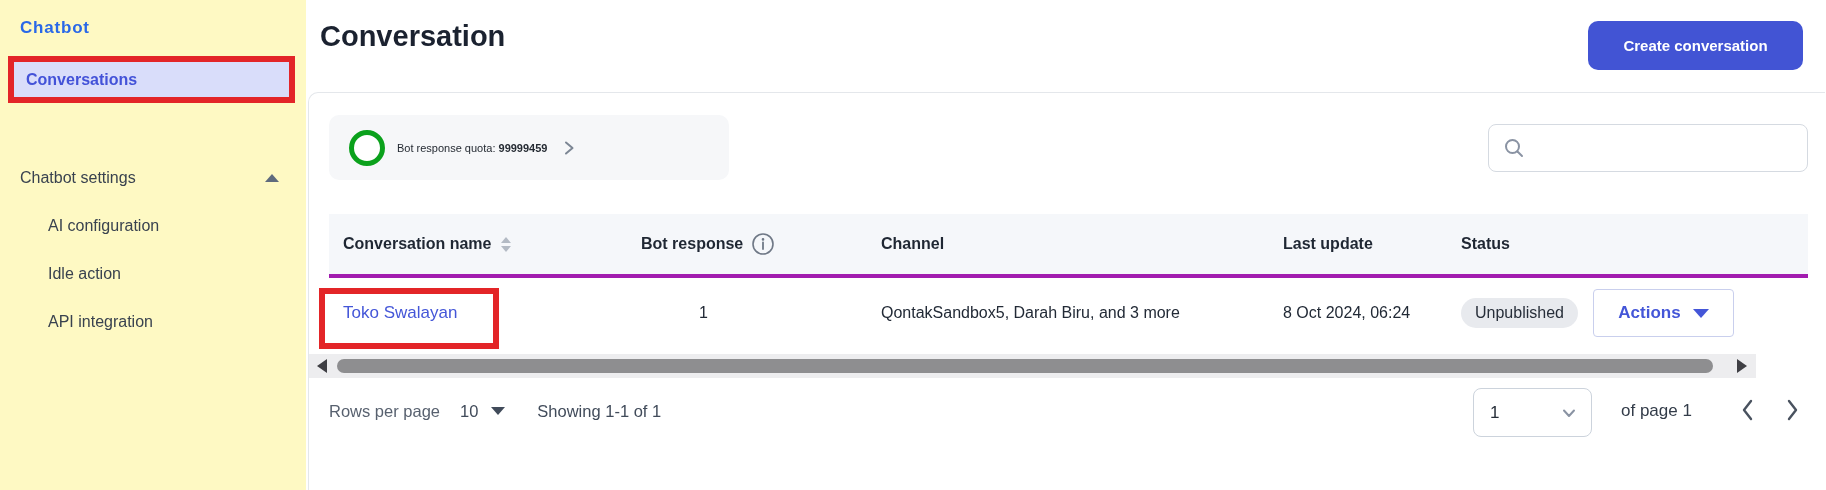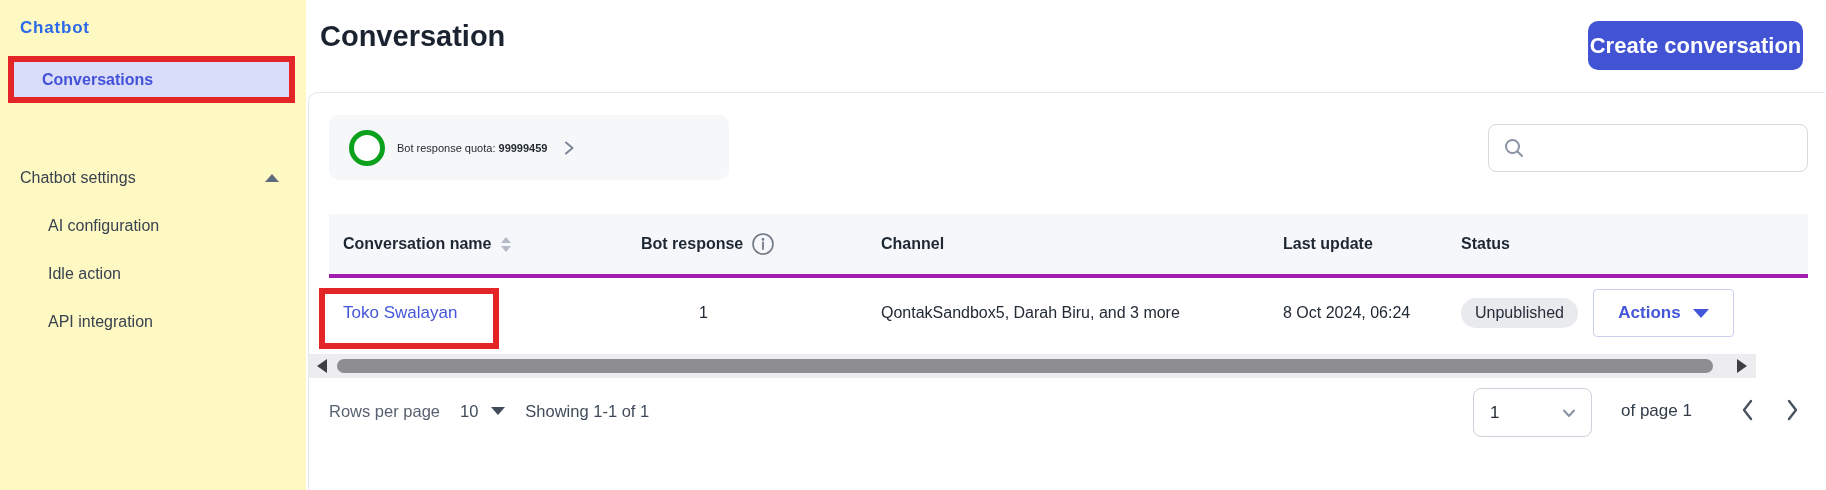--- a/index.html
+++ b/index.html
@@ -6,35 +6,35 @@
   html,body { width:1826px; height:490px; background:#ffffff; overflow:hidden;
               font-family:"Liberation Sans", sans-serif; }
 
   
   .sidebar { position:absolute; left:0; top:0; width:306px; height:490px; background:#fef9c3; }
   .sb-title { position:absolute; left:20px; top:18px; font-size:17px; font-weight:700;
               color:#2968e8; letter-spacing:.8px; }
   .annotation { border:6px solid #e32528; }
   .ann-conv { position:absolute; left:8px; top:56px; width:287px; height:47px; }
   .sb-selected { width:275px; height:35px; background:#d9ddfa; display:flex; align-items:center;
-                 padding-left:28px; font-size:16px; font-weight:700; color:#4352d8; }
+                 padding-left:12px; font-size:16px; font-weight:700; color:#4352d8; }
   .sb-item { position:absolute; left:0; width:306px; height:36px; display:flex; align-items:center;
              font-size:16px; color:#39424f; }
   .sb-item .lbl { margin-left:20px; }
   .sb-sub { position:absolute; left:48px; font-size:16px; color:#39424f; }
   .tri-down { width:0; height:0; border-left:7px solid transparent; border-right:7px solid transparent;
               border-top:8px solid #5f6b7d; }
   .tri-up   { width:0; height:0; border-left:7px solid transparent; border-right:7px solid transparent;
               border-bottom:8px solid #5f6b7d; }
   .sb-chev { position:absolute; left:265px; }
 
   
   .page-title { position:absolute; left:320px; top:20px; font-size:29px; font-weight:700; color:#1b2230; }
   .create-btn { position:absolute; left:1588px; top:21px; width:215px; height:49px; background:#4254d4;
-                border:none; border-radius:10px; color:#ffffff; font-size:22px; font-weight:700;
+                border:none; border-radius:10px; color:#ffffff; font-size:15px; font-weight:700;
                 font-family:"Liberation Sans",sans-serif; cursor:pointer; }
 
   
   .card { position:absolute; left:308px; top:92px; width:1517px; height:398px; background:#ffffff;
           border-top:1px solid #e4e7eb; border-left:1px solid #e4e7eb; border-top-left-radius:10px; }
 
   .quota-box { position:absolute; left:20px; top:22px; width:400px; height:65px; background:#f6f7f9;
                border-radius:10px; display:flex; align-items:center; padding-left:20px; cursor:pointer; }
   .quota-ring { width:36px; height:36px; border:5px solid #0ba11c; border-radius:50%; background:#fff; }
   .quota-text { margin-left:12px; font-size:11px; color:#252b33; }
@@ -83,21 +83,21 @@
   .hs-right { position:absolute; left:1428px; top:5px; width:0; height:0;
               border-top:7px solid transparent; border-bottom:7px solid transparent;
               border-left:10px solid #3f3f44; cursor:pointer; }
 
   
   .pag-left { position:absolute; left:20px; top:296px; height:44px; display:flex; align-items:center;
               font-size:16.5px; color:#58616f; }
   .rpp-value { margin-left:20px; display:flex; align-items:center; gap:13px; cursor:pointer; color:#414b5a; }
   .rpp-value .tri { width:0;height:0;border-left:7px solid transparent;border-right:7px solid transparent;
                     border-top:8px solid #414b5a; }
-  .showing { margin-left:20px; color:#414b5a; }
+  .showing { margin-left:32px; color:#414b5a; }
   .page-select { position:absolute; left:1164px; top:295px; width:119px; height:49px; background:#fff;
                  border:1.5px solid #ccd3dc; border-radius:8px; display:flex; align-items:center;
                  justify-content:space-between; padding:0 14px 0 16px; font-size:17px; color:#272e39;
                  cursor:pointer; }
   .of-page { position:absolute; left:1312px; top:296px; height:44px; display:flex; align-items:center;
              font-size:17px; color:#333c49; }
   .pg-chev { position:absolute; top:304px; cursor:pointer; display:flex; }
   .pg-prev { left:1428px; }
   .pg-next { left:1472px; }
 </style>

